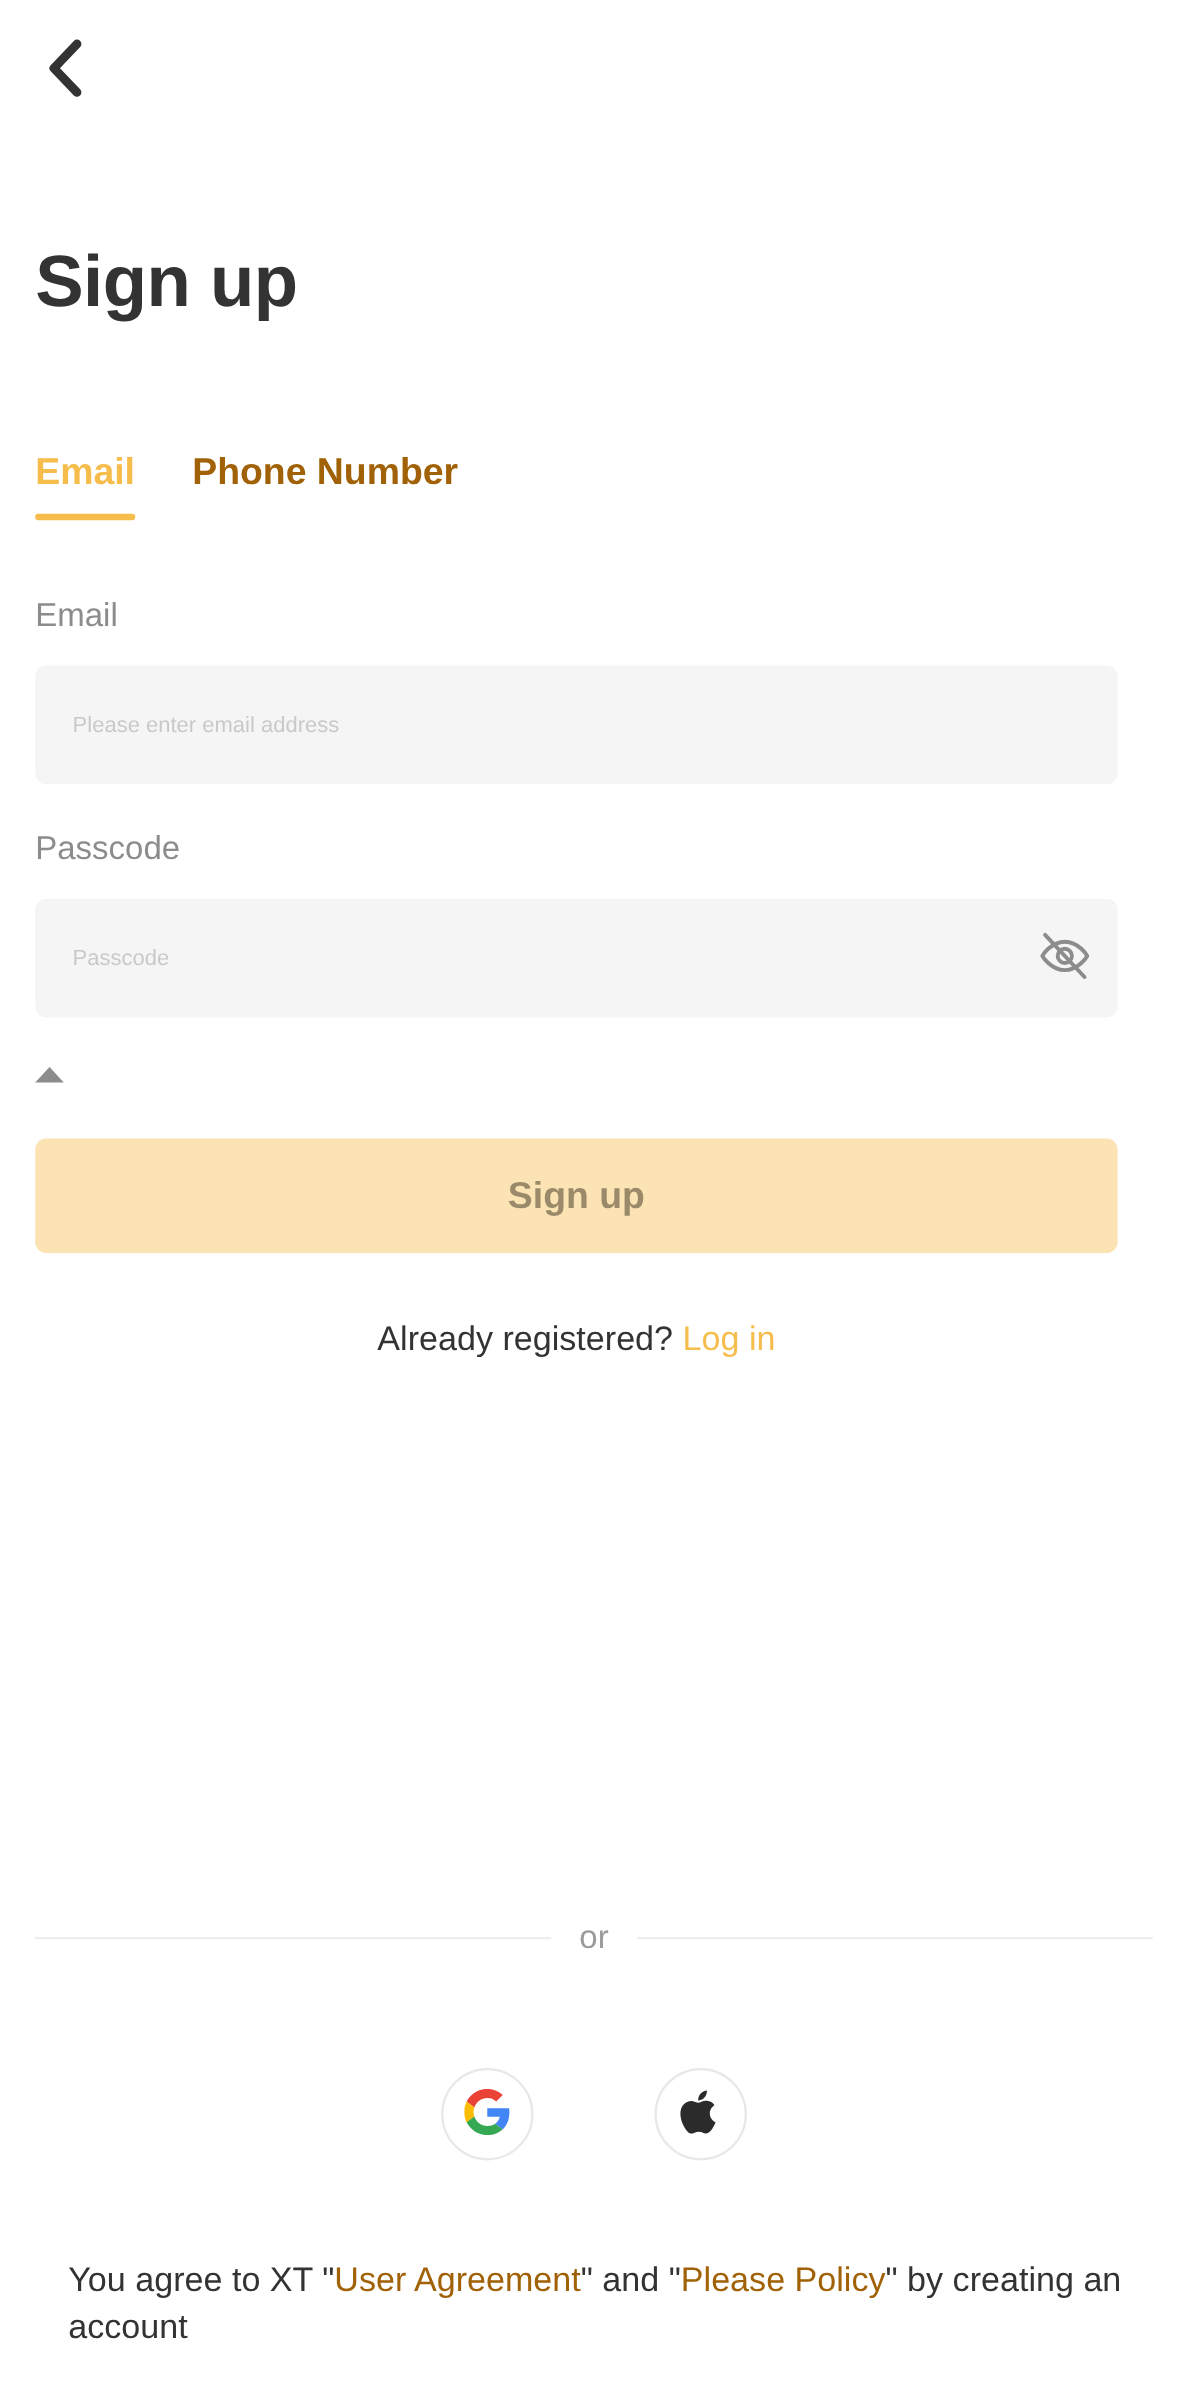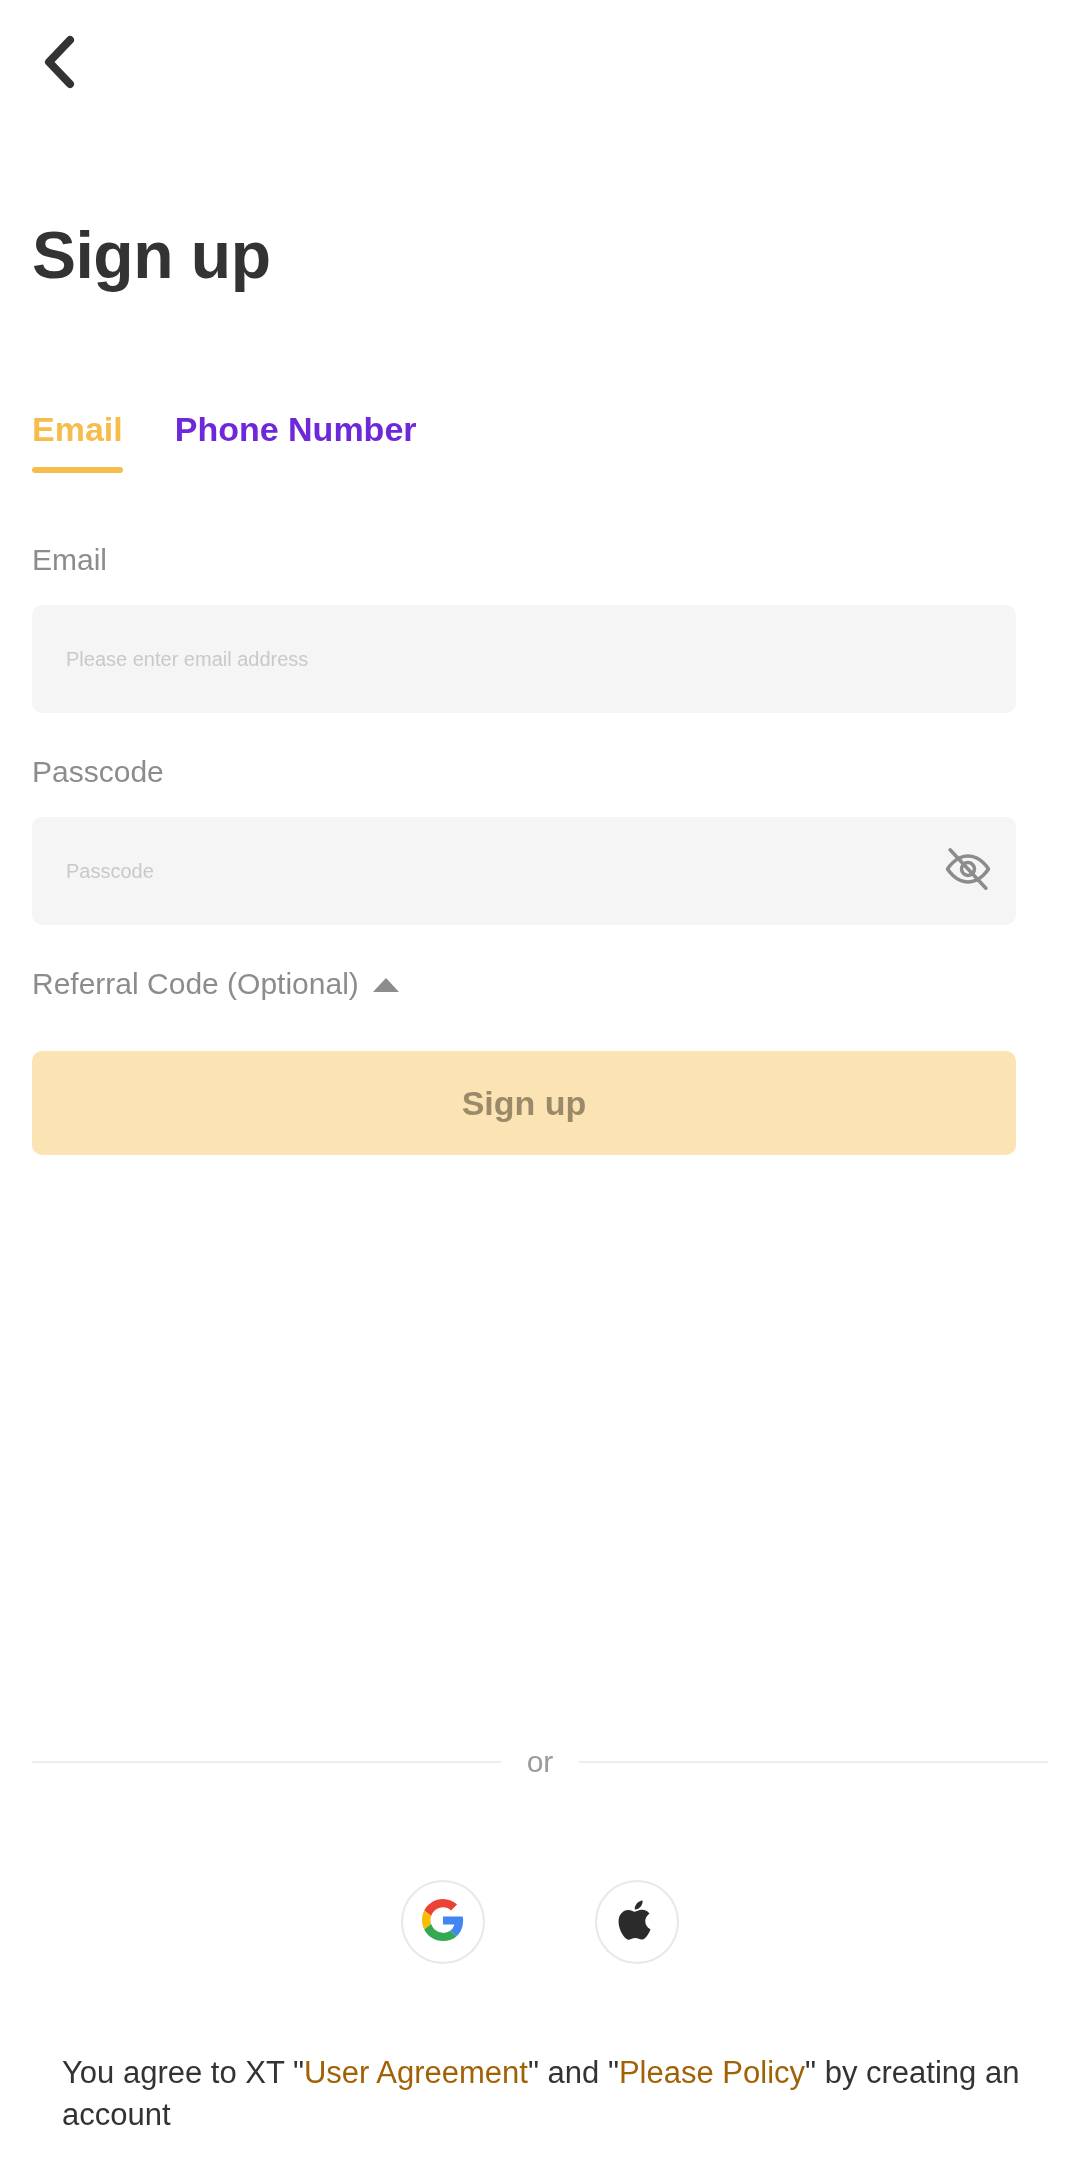--- a/index.html
+++ b/index.html
@@ -57,21 +57,21 @@
     left: 32px;
     top: 410px;
     display: flex;
     align-items: flex-start;
     gap: 52px;
   }
   .tab {
     position: relative;
     font-size: 34px;
     font-weight: bold;
-    color: #6d28d9;
+    color: #a16207;
     padding-bottom: 24px;
     cursor: pointer;
     white-space: nowrap;
   }
   .tab.active { color: #f7bd4c; }
   .tab.active::after {
     content: "";
     position: absolute;
     left: 0;
     right: 0;
@@ -271,27 +271,30 @@
               <circle cx="12" cy="12" r="3.1"></circle>
               <line x1="3.4" y1="2.8" x2="20.6" y2="21.2"></line>
             </svg>
           </span>
         </div>
       </div>
     </div>
 
     <div class="group referral">
       <div class="field-label">
-        <span>Referral Code (Optional)</span>
         <span class="caret-up"></span>
       </div>
     </div>
 
     <button class="signup-btn">Sign up</button>
 
+    <div class="already">
+      <span>Already registered?</span>
+      <span class="link">Log in</span>
+    </div>
   </div>
 
   <div class="or-row">
     <div class="or-line"></div>
     <div class="or-text">or</div>
     <div class="or-line"></div>
   </div>
 
   <div class="social-row">
     <div class="social-btn">

